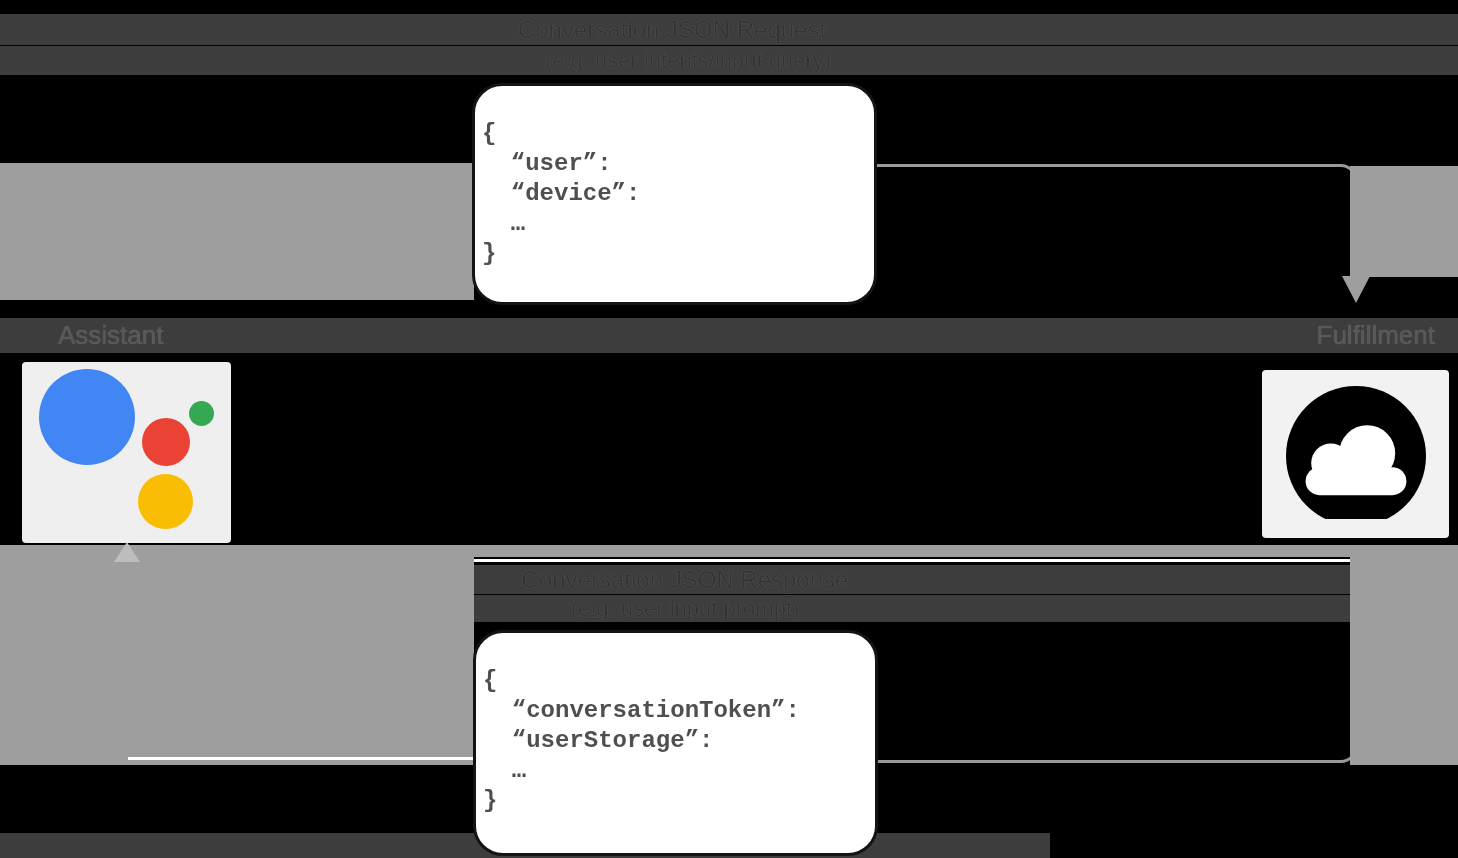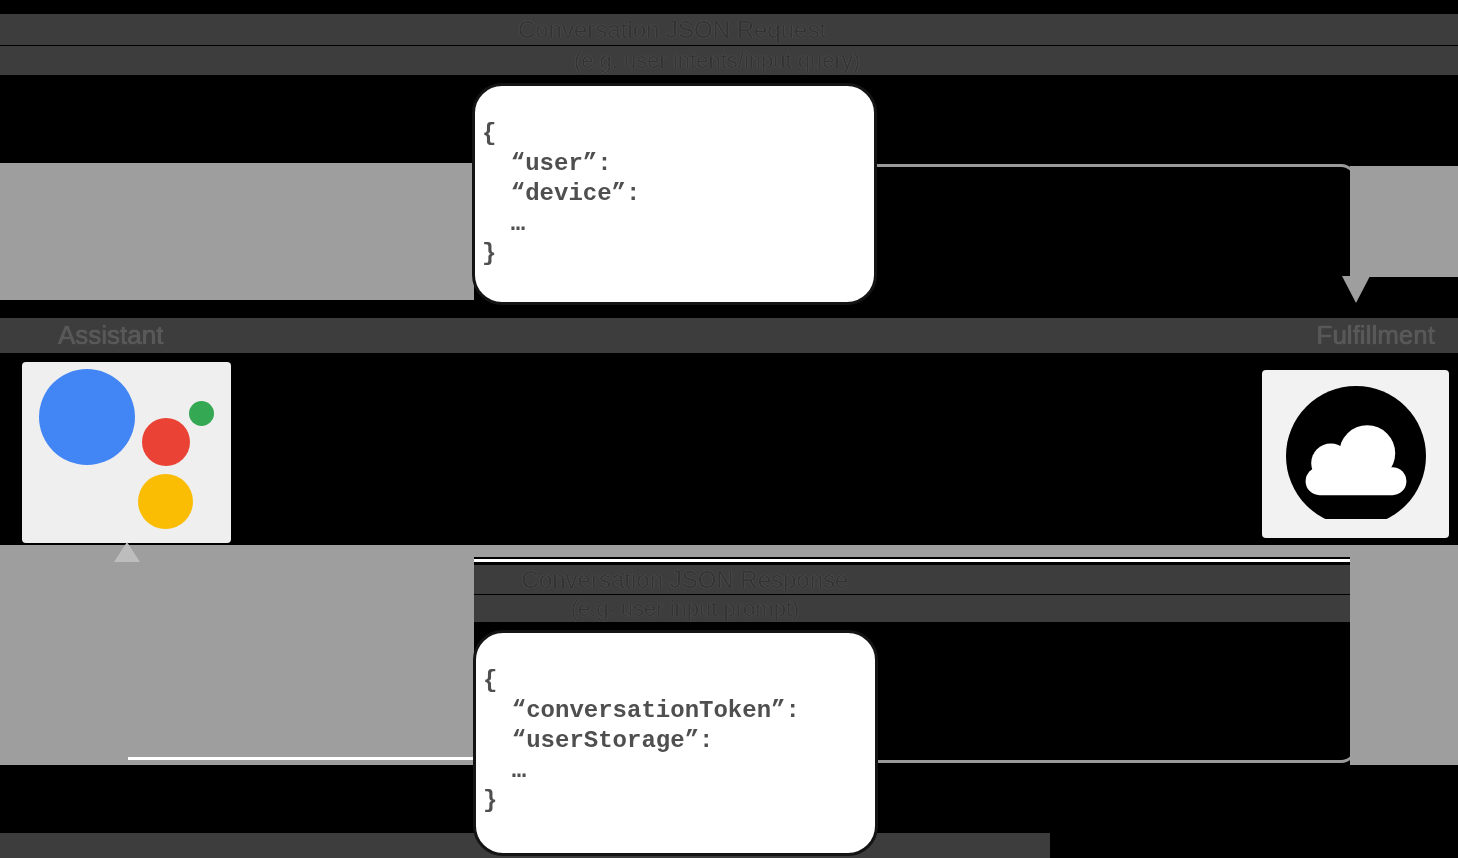--- a/index.html
+++ b/index.html
@@ -23,21 +23,21 @@
   .tri{position:absolute;width:0;height:0;}
 </style>
 </head>
 <body>
 
 <div class="stage">
 
   <div class="band" style="top:14px;height:31px;"></div>
   <div class="band" style="top:46px;height:29px;"></div>
   <div class="bandtext" style="top:14px;height:31px;line-height:31px;left:0;width:1344px;font-size:24px;">Conversation JSON Request</div>
-  <div class="bandtext" style="top:46px;height:29px;line-height:29px;left:0;width:1344px;font-size:22px;padding-left:45px;">(e.g. user intents/input query)</div>
+  <div class="bandtext" style="top:46px;height:29px;line-height:29px;left:16px;width:1344px;font-size:22px;">(e.g. user intents/input query)</div>
 
   <div class="abs graytone" style="left:0;top:163px;width:474px;height:137px;"></div>
   <div class="abs" style="left:877px;top:164px;width:463px;height:3px;background:#9a9a9a;"></div>
   <div class="corner" style="left:1340px;top:164px;width:17px;height:24px;
        border-top:3px solid #9a9a9a;border-right:3px solid #9a9a9a;border-top-right-radius:16px;"></div>
   <div class="abs graytone" style="left:1350px;top:166px;width:108px;height:111px;"></div>
   <div class="tri" style="left:1342px;top:276px;border-left:14px solid transparent;
        border-right:14px solid transparent;border-top:27px solid #9e9e9e;"></div>
 
   <div class="card" style="left:472px;top:83px;height:222px;">

